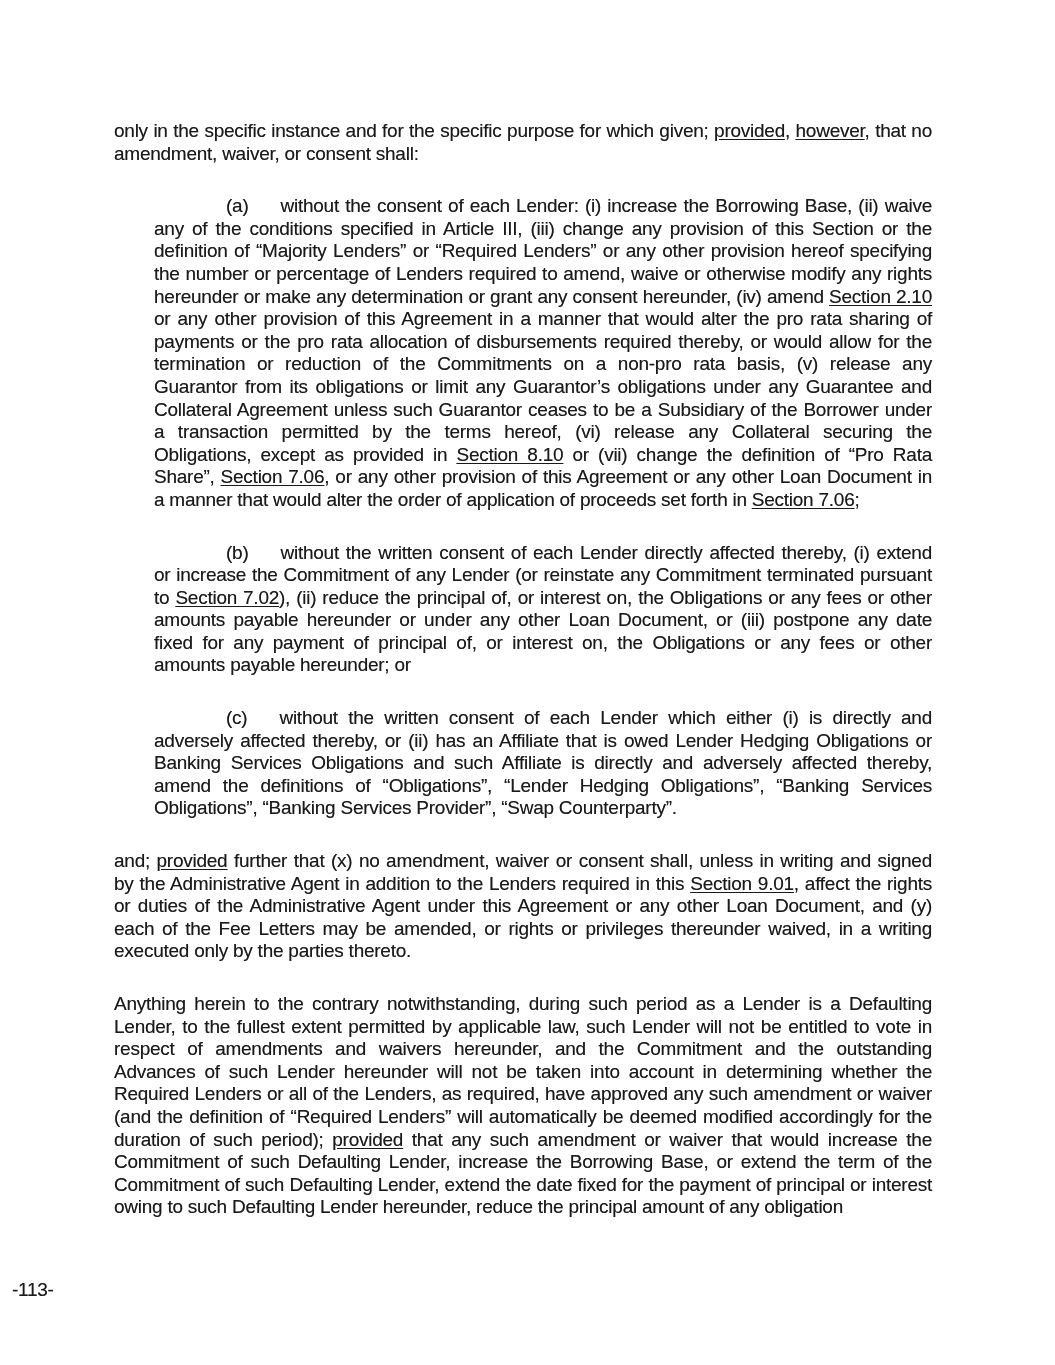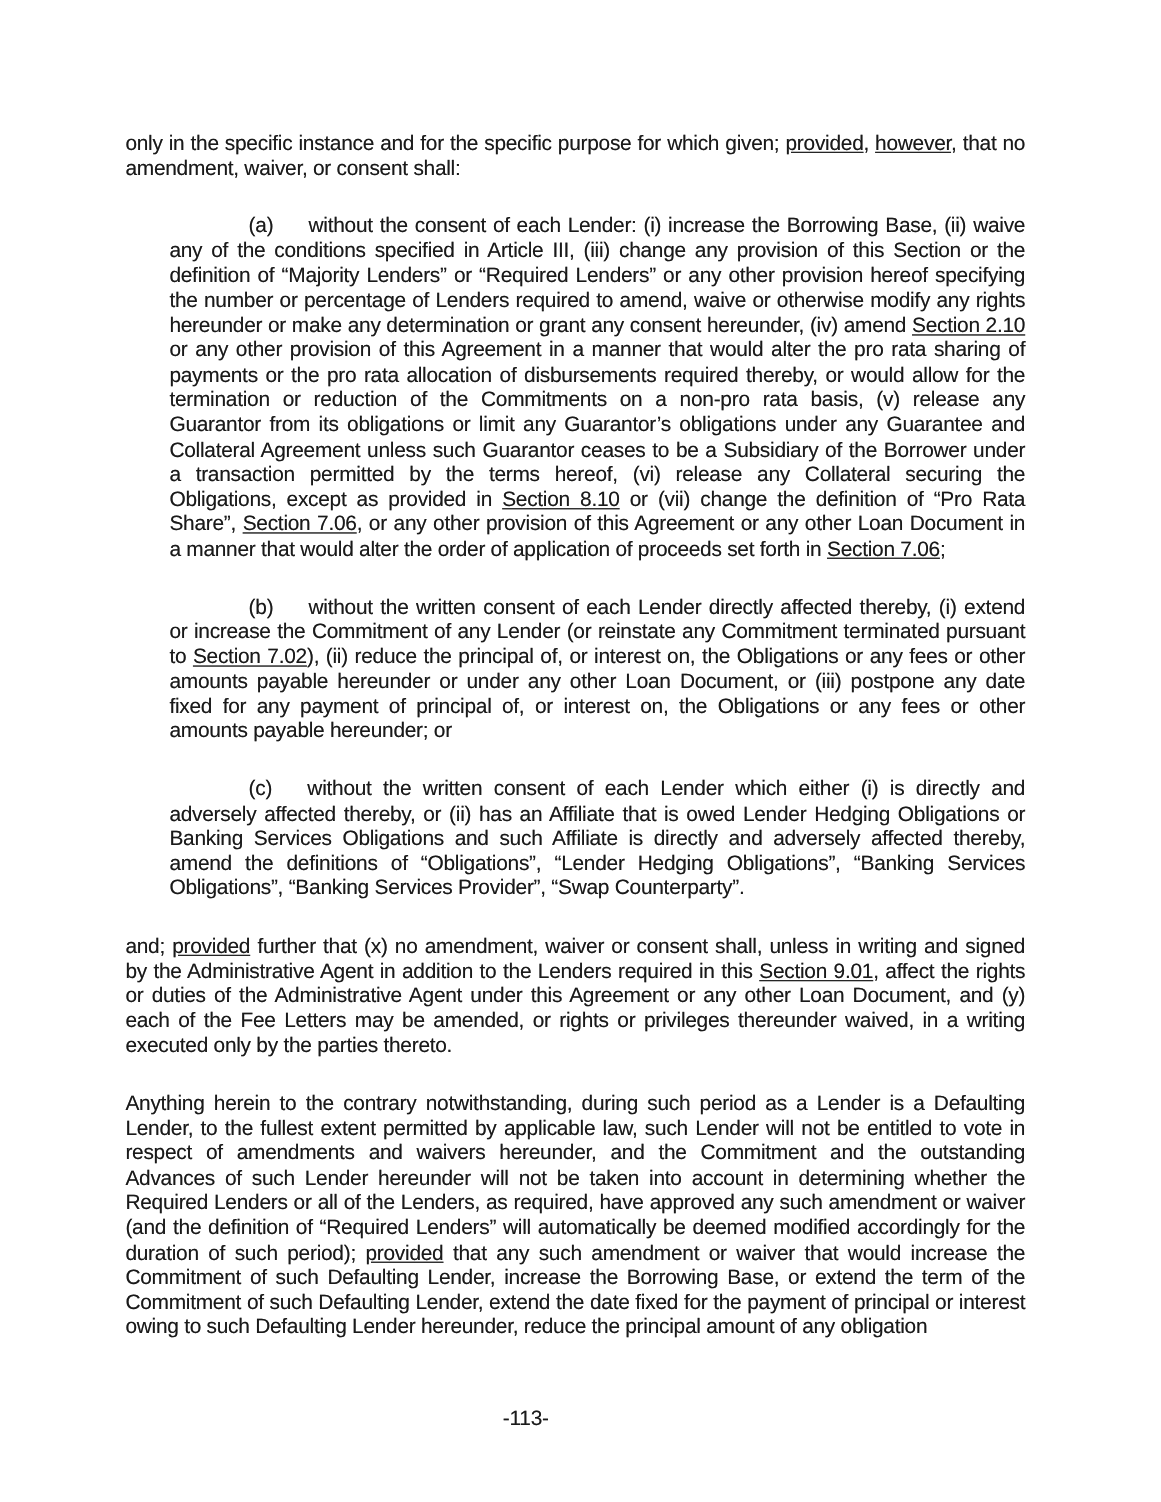--- a/index.html
+++ b/index.html
@@ -44,23 +44,23 @@
     display: inline-block;
     width: 32px;
   }
   .u {
     text-decoration: underline;
     text-underline-offset: 2px;
   }
   .page-footer {
     position: absolute;
     top: 1279px;
-    left: 0;
+    left: 12px;
     width: 100%;
-    text-align: center;
+    text-align: left;
     font-size: 19px;
     letter-spacing: -0.25px;
     text-shadow: 0 0 0.5px rgba(26,26,26,0.55);
   }
 </style>
 </head>
 <body>
 
 <div class="page">
   <div class="doc-body" id="doc-body">

